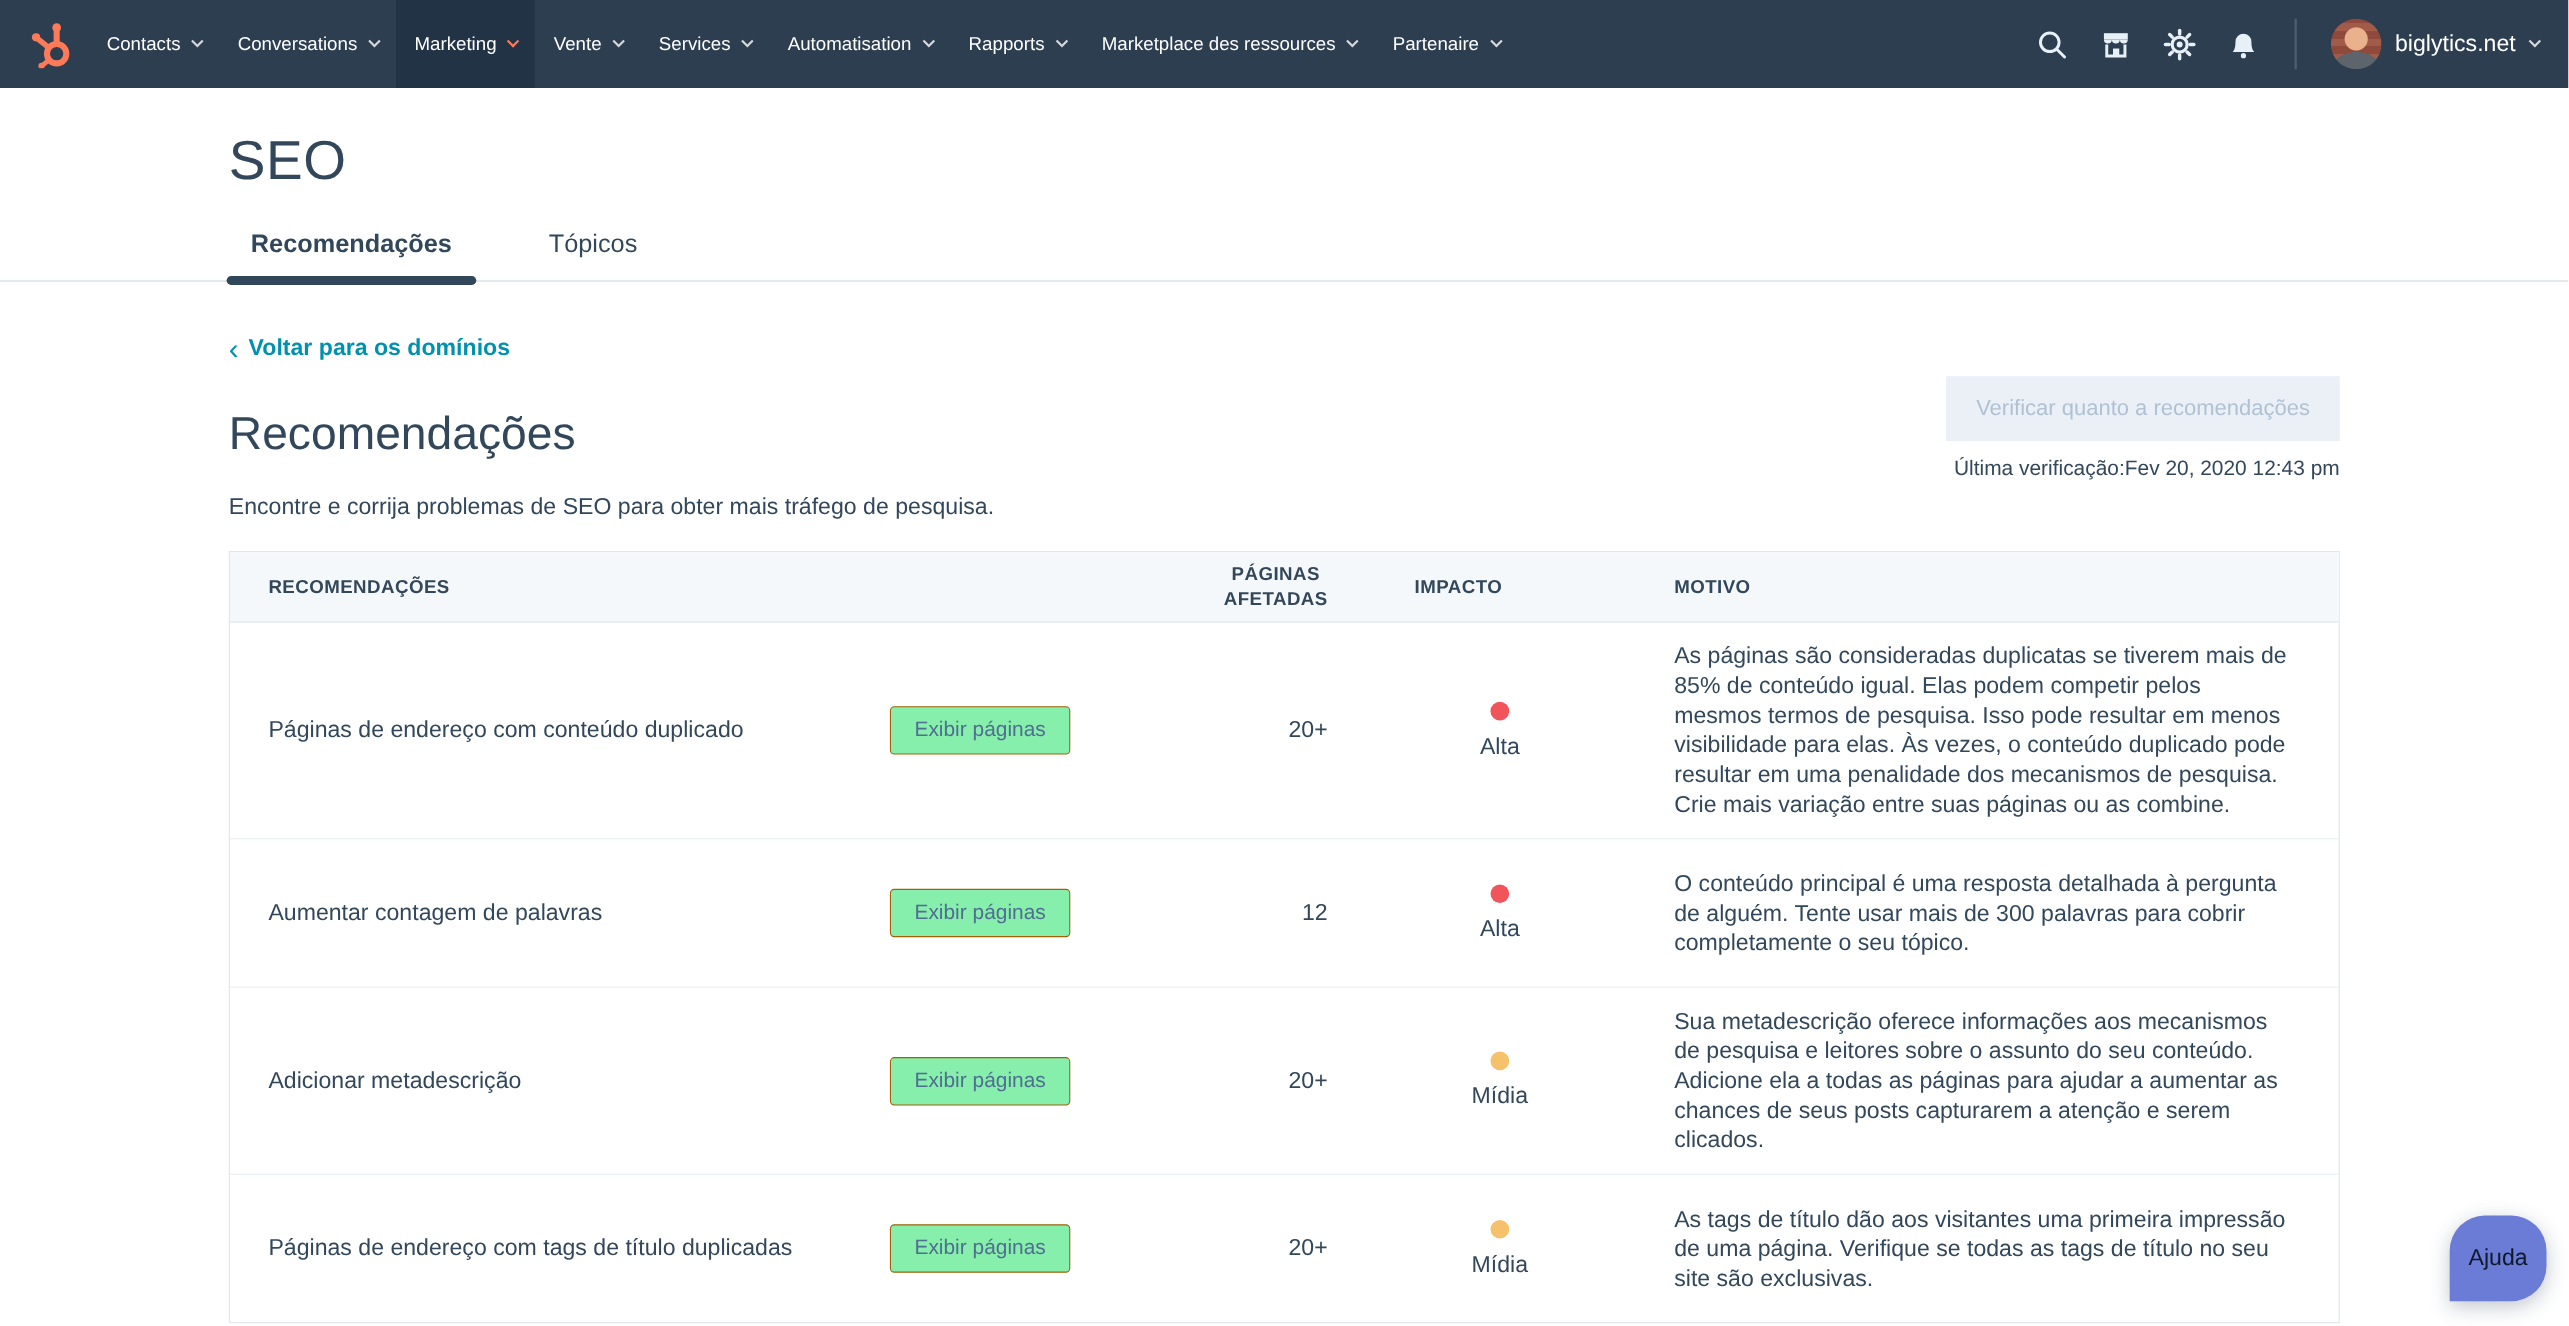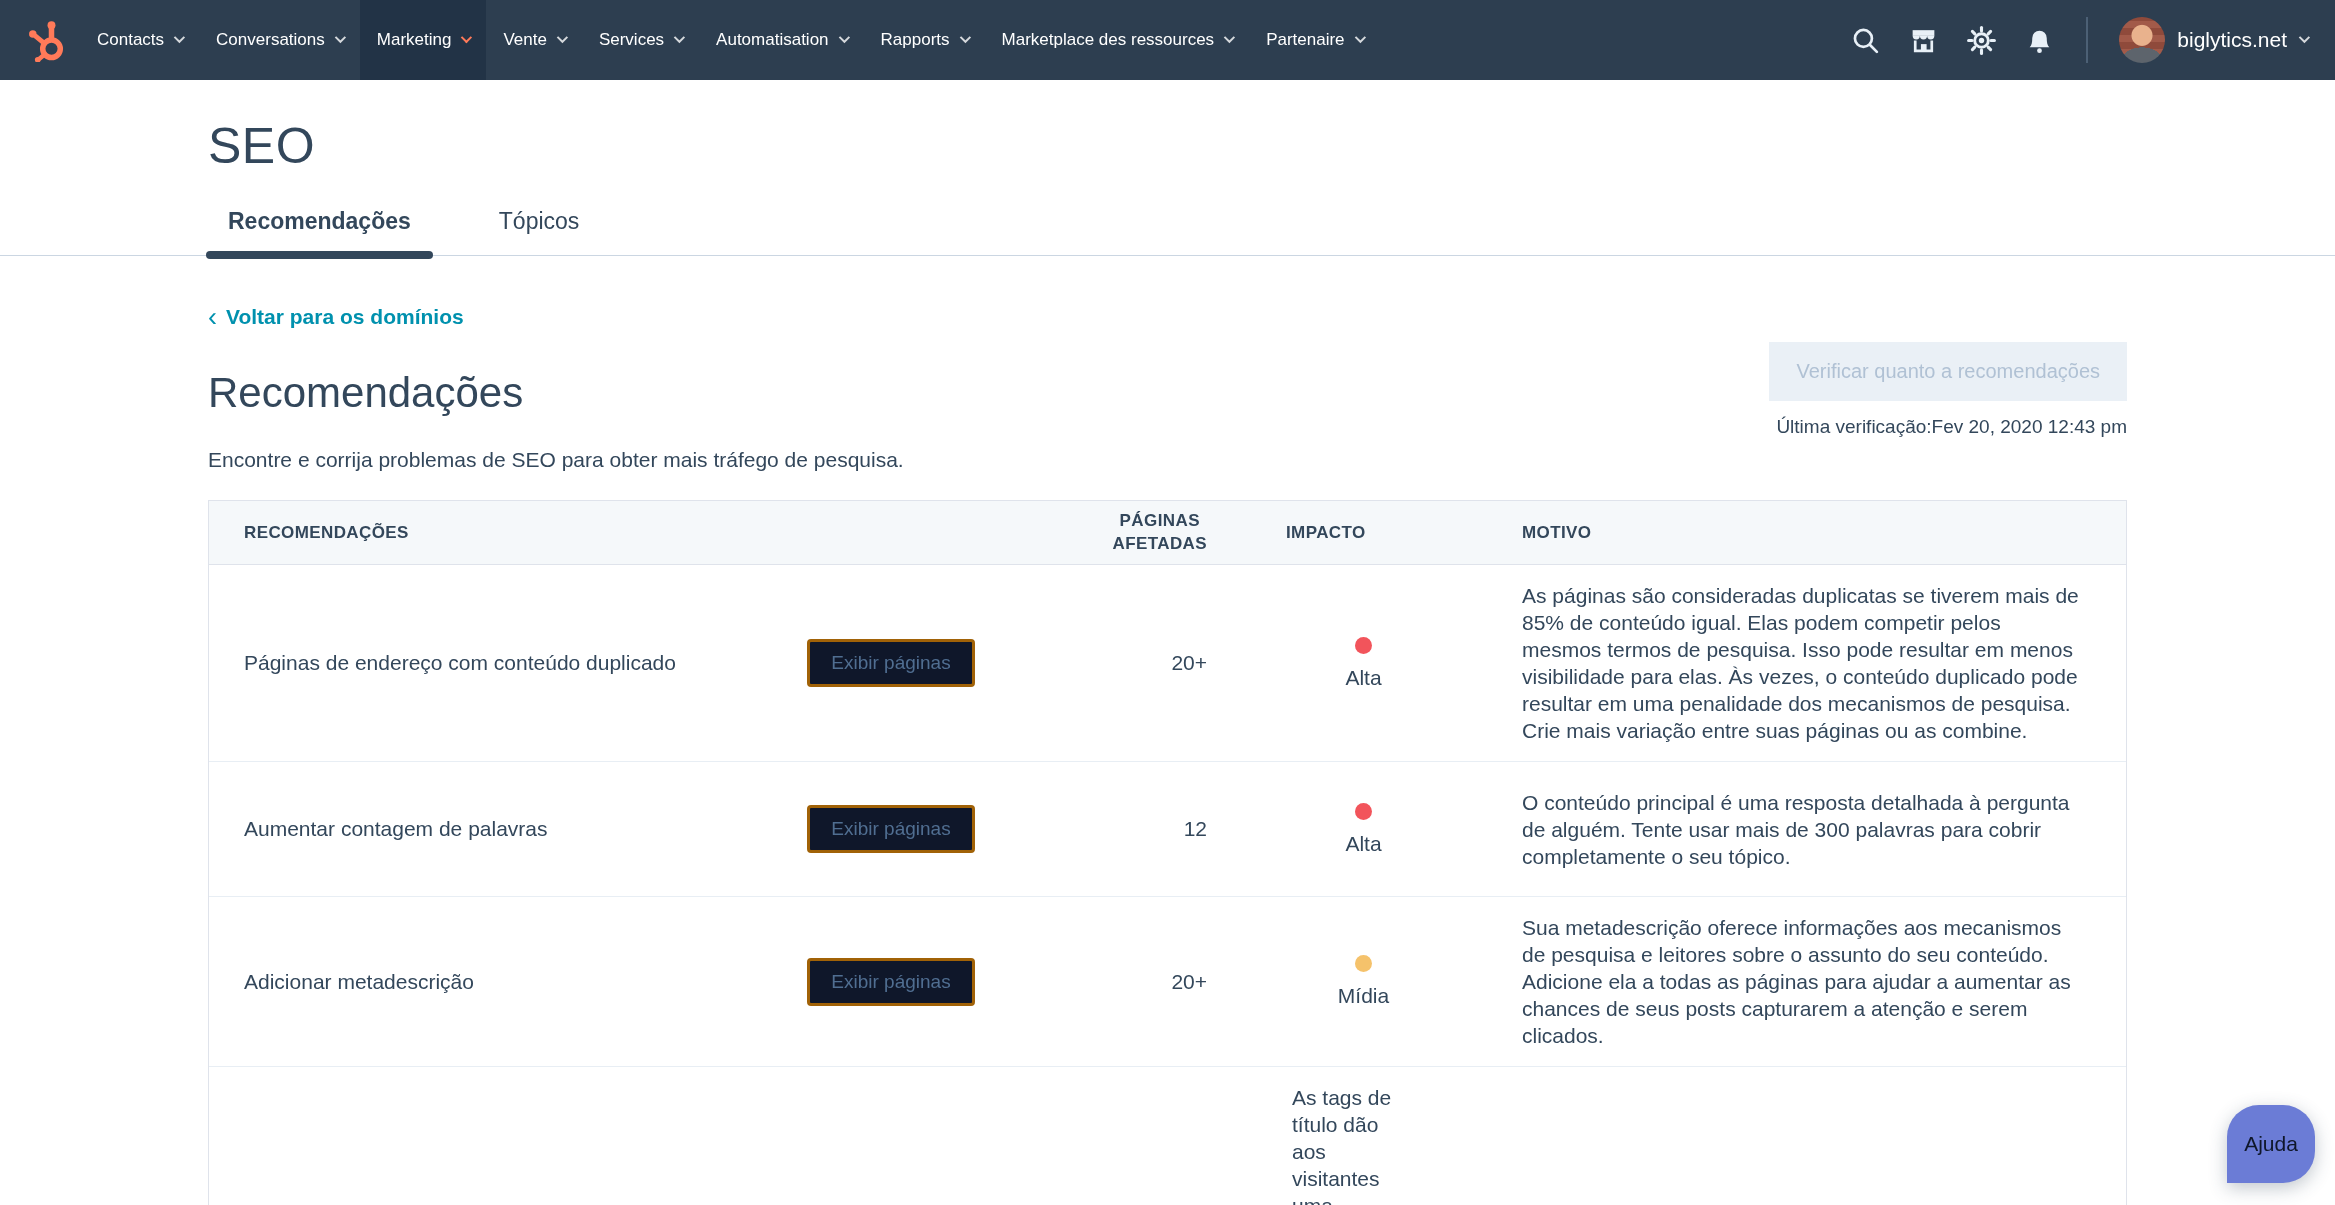--- a/index.html
+++ b/index.html
@@ -88,22 +88,22 @@
   .th-pages { display:flex; justify-content:flex-end; padding-right:4px; }
   .th-pages span { width:min-content; text-align:center; line-height:1.3; }
   .th-impact { padding-left:75px; }
   .th-motivo { padding-left:81px; }
 
   .trow { border-top:1px solid #e8eef4; min-height:135px; }
   .trow:first-of-type { border-top:none; }
   .cell-name { padding-left:35px; font-size:21px; }
   .cell-action { display:flex; justify-content:center; }
   .exibir-btn {
-    font-family:inherit; font-size:19px; color:#506e91; background:#0f172a;
-    border:3px solid #a16207; border-radius:4px; padding:10px 21px; cursor:pointer;
+    font-family:inherit; font-size:19px; color:#506e91; background:#86efac;
+    border:1px solid #a16207; border-radius:4px; padding:10px 21px; cursor:pointer;
     white-space:nowrap;
   }
   .cell-pages { text-align:right; padding-right:4px; font-size:21px; }
   .cell-impact { padding-left:75px; display:flex; align-items:center; gap:12px; font-size:21px;flex-direction:column; }
   .dot { width:17px; height:17px; border-radius:50%; flex:0 0 auto; }
   .cell-motivo { padding:17px 45px 17px 81px; font-size:21px; line-height:27px; }
 
   
   .help-btn {
     position:fixed; right:20px; bottom:22px; width:88px; height:78px;
@@ -289,20 +289,21 @@
     </div>
     <div class="cell-pages">20+</div>
     <div class="cell-impact">
       <span class="dot" style="background: rgb(245, 194, 107);"></span>
       <span>Mídia</span>
     </div>
     <div class="cell-motivo">Sua metadescrição oferece informações aos mecanismos de pesquisa e leitores sobre o assunto do seu conteúdo. Adicione ela a todas as páginas para ajudar a aumentar as chances de seus posts capturarem a atenção e serem clicados.</div>
   </div>
 
   <div class="trow">
+    <div class="cell-name">Páginas de endereço com tags de título duplicadas</div>
     <div class="cell-action">
       <button class="exibir-btn">Exibir páginas</button>
     </div>
     <div class="cell-pages">20+</div>
     <div class="cell-impact">
       <span class="dot" style="background: rgb(245, 194, 107);"></span>
       <span>Mídia</span>
     </div>
     <div class="cell-motivo">As tags de título dão aos visitantes uma primeira impressão de uma página. Verifique se todas as tags de título no seu site são exclusivas.</div>
   </div>

